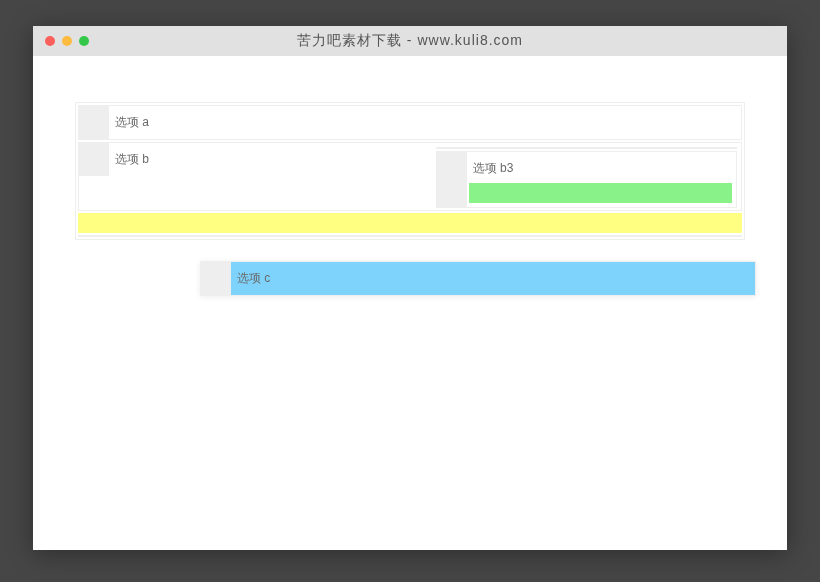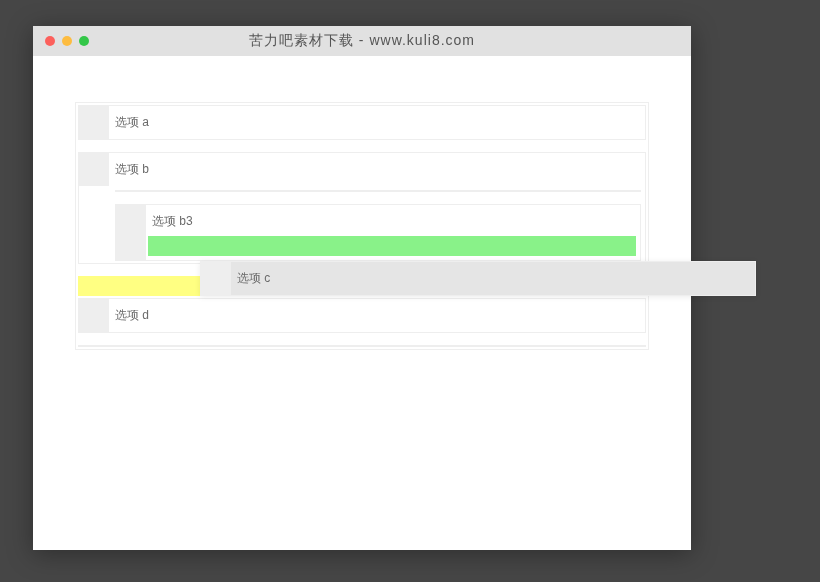--- a/index.html
+++ b/index.html
@@ -10,21 +10,21 @@
     color: #6a6a6a;
     width: 820px;
     height: 582px;
     overflow: hidden;
     position: relative;
   }
   .window {
     position: absolute;
     left: 33px;
     top: 26px;
-    width: 658px;
+    width: 754px;
     height: 524px;
     background: #fff;
     box-shadow: 0 4px 24px rgba(0,0,0,0.35);
   }
   .titlebar {
     height: 30px;
     background: #e1e1e1;
     display: flex;
     align-items: center;
     position: relative;
@@ -51,21 +51,21 @@
     padding: 46px 42px 0 42px;
   }
   .list {
     border: 1px solid #eee;
     padding: 2px;
   }
   .row {
     border: 1px solid #eee;
     display: flex;
     align-items: flex-start;
-    margin-bottom: 12px;
+    margin-bottom: 2px;
     background: #fff;
   }
   .row:last-child { margin-bottom: 0; }
   .handle {
     width: 30px;
     background: #eee;
     align-self: stretch;
     flex-shrink: 0;
   }
   .label {
@@ -82,21 +82,21 @@
     height: 20px;
     margin: 2px 0;
   }
 
   
   .float {
     position: absolute;
     left: 200px;
     top: 261px;
     width: 556px;
-    background: #e5e5e5;
+    background: #7dd3fc;
     border: 1px solid #eee;
     display: flex;
     align-items: flex-end;
     box-shadow: 0 1px 6px rgba(0,0,0,0.08);
     z-index: 10;
   }
   .float .handle { width: 30px; }
   .float .label { padding: 8px 10px 8px 6px; }
 
   
@@ -125,21 +125,21 @@
   </div>
 
   <div class="content">
     <div class="list">
 
       <div class="row">
         <div class="handle"></div>
         <div class="label">选项 a</div>
       </div>
 
-      <div class="row" style="flex-direction:column; padding:0;">
+      <div class="row" style="flex-direction:row; padding:0;">
         <div style="display:flex; width:100%;">
           <div class="handle"></div>
           <div class="label">选项 b</div>
         </div>
         <div class="sublist" style="width:100%;">
           <div class="row">
             <div class="handle"></div>
           </div>
 
           <div class="row" style="align-items:stretch;">
@@ -149,24 +149,20 @@
               <div class="b3-sub">
                 <div class="drop"></div>
               </div>
             </div>
           </div>
         </div>
       </div>
 
       <div class="row yellow"></div>
 
-      <div class="row">
-        <div class="handle"></div>
-        <div class="label">选项 d</div>
-      </div>
 
       <div class="row">
         <div class="handle"></div>
       </div>
 
 
     </div>
   </div>
 </div>
 

